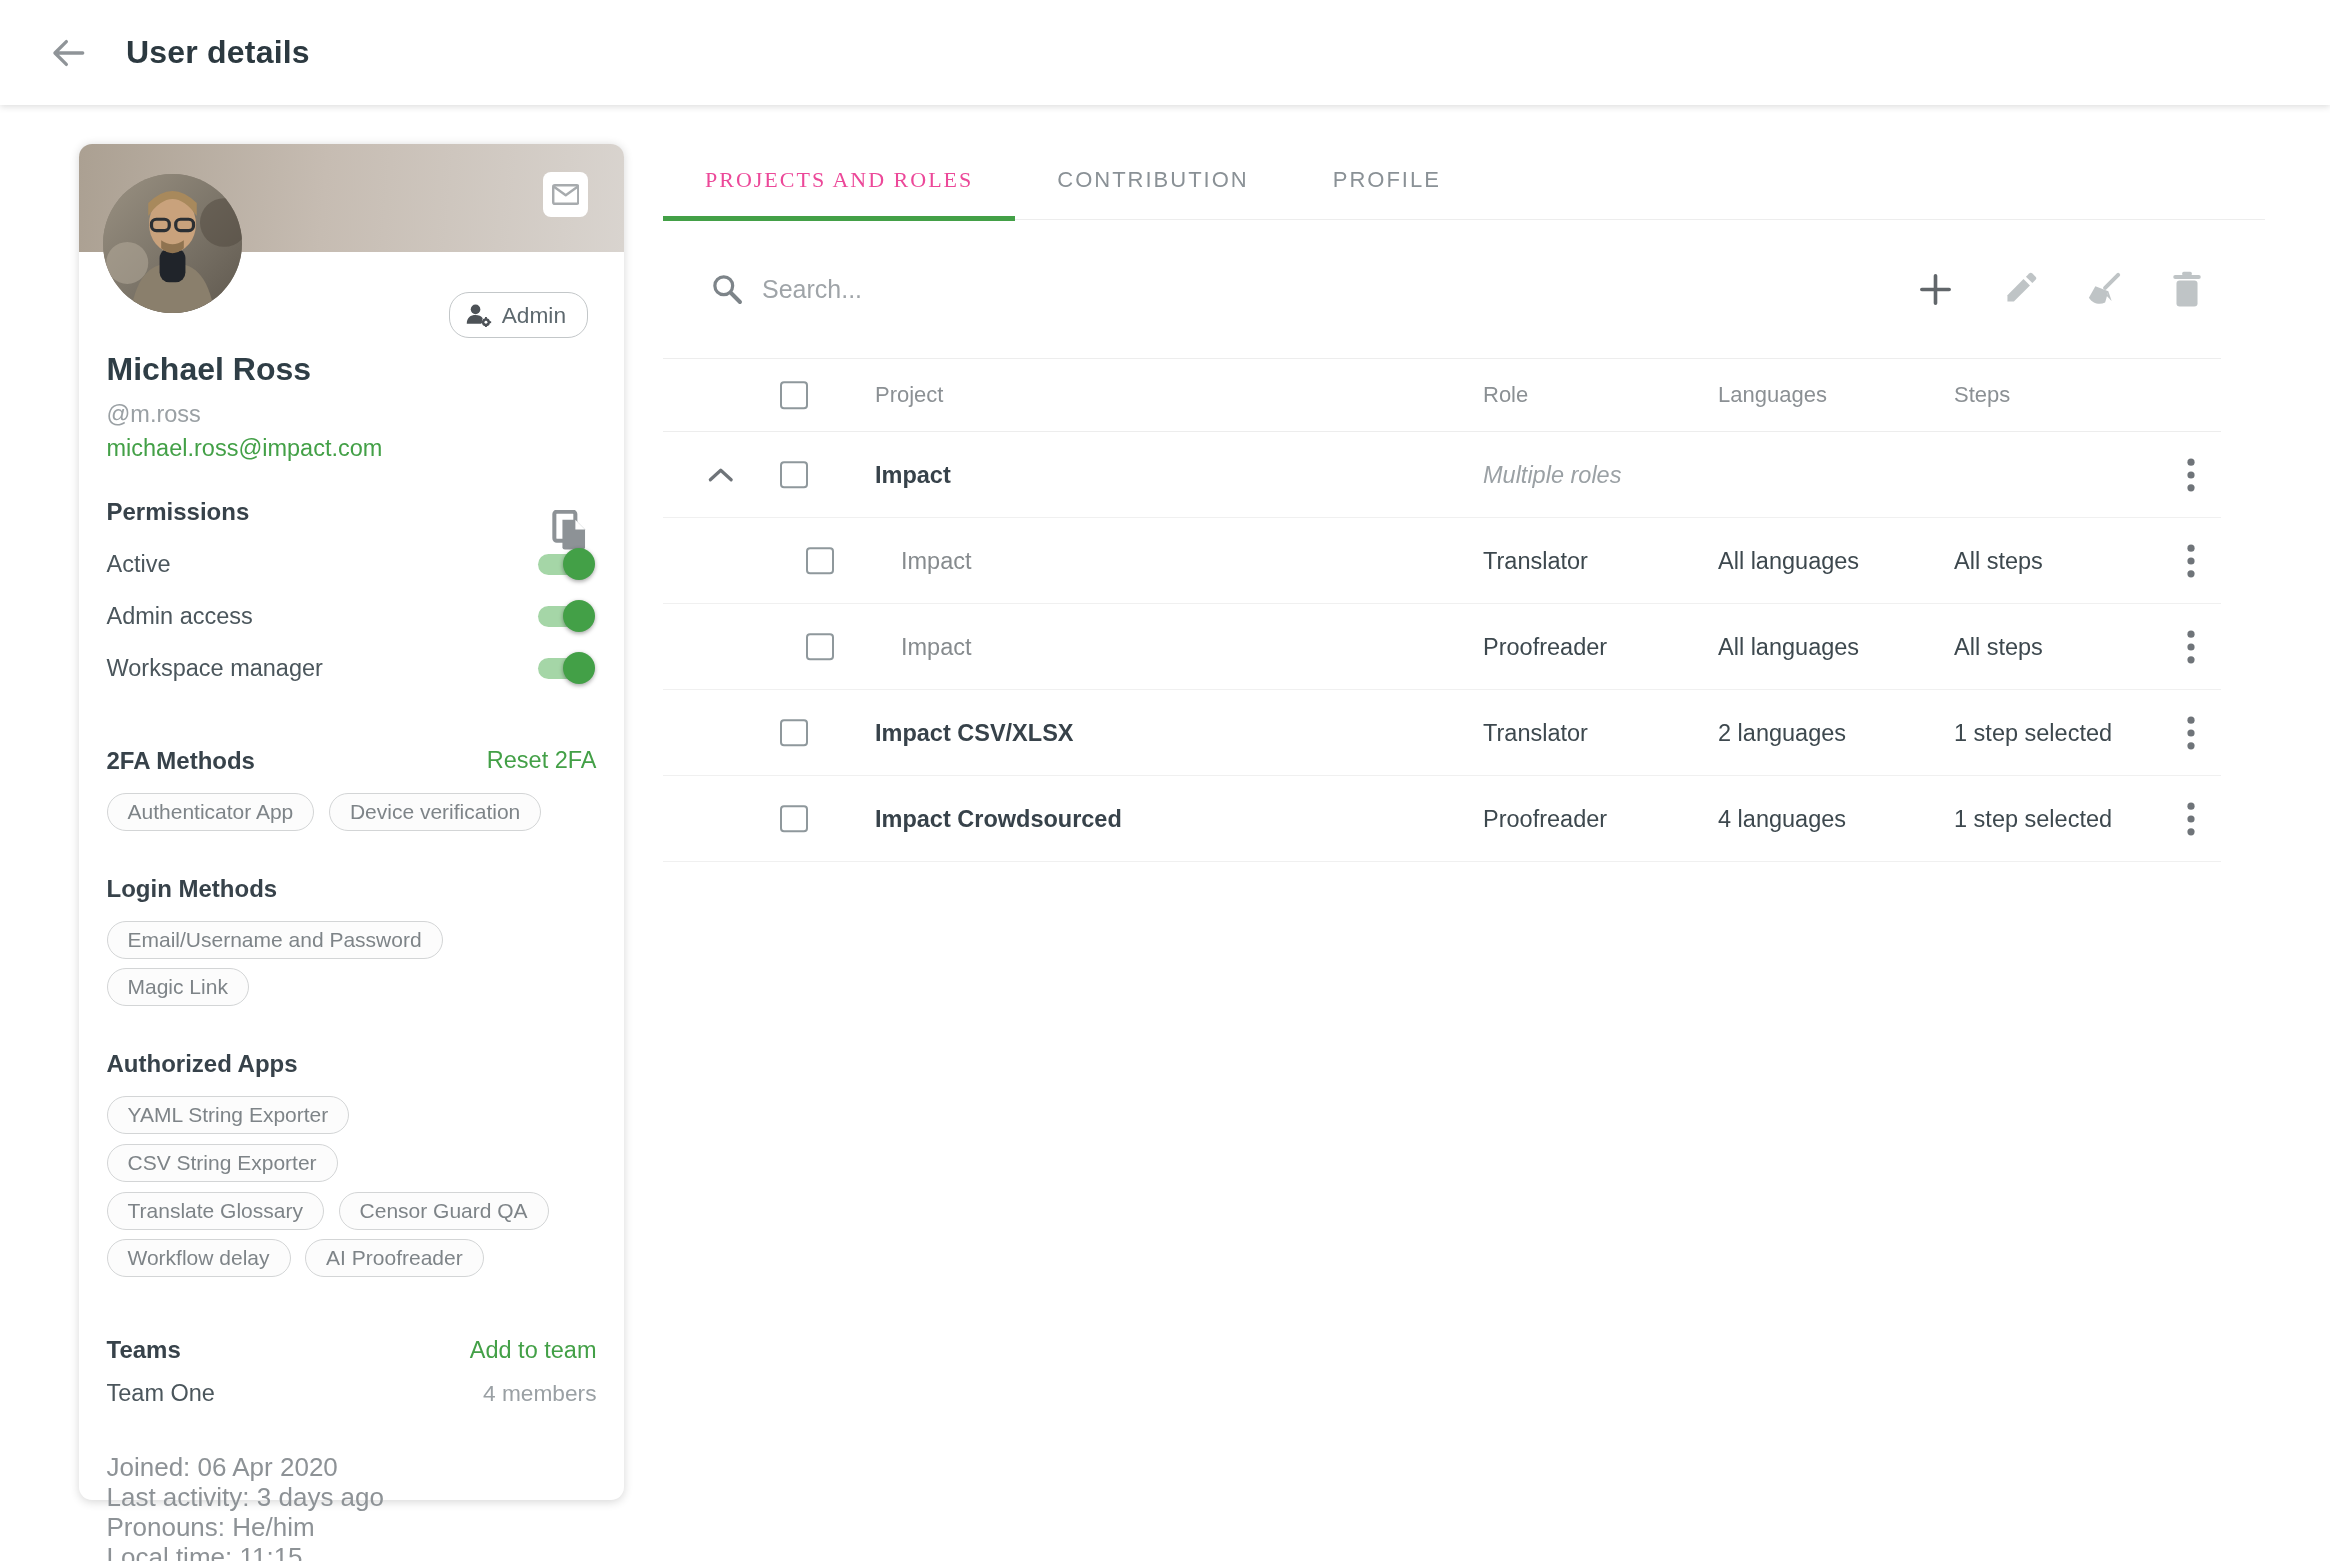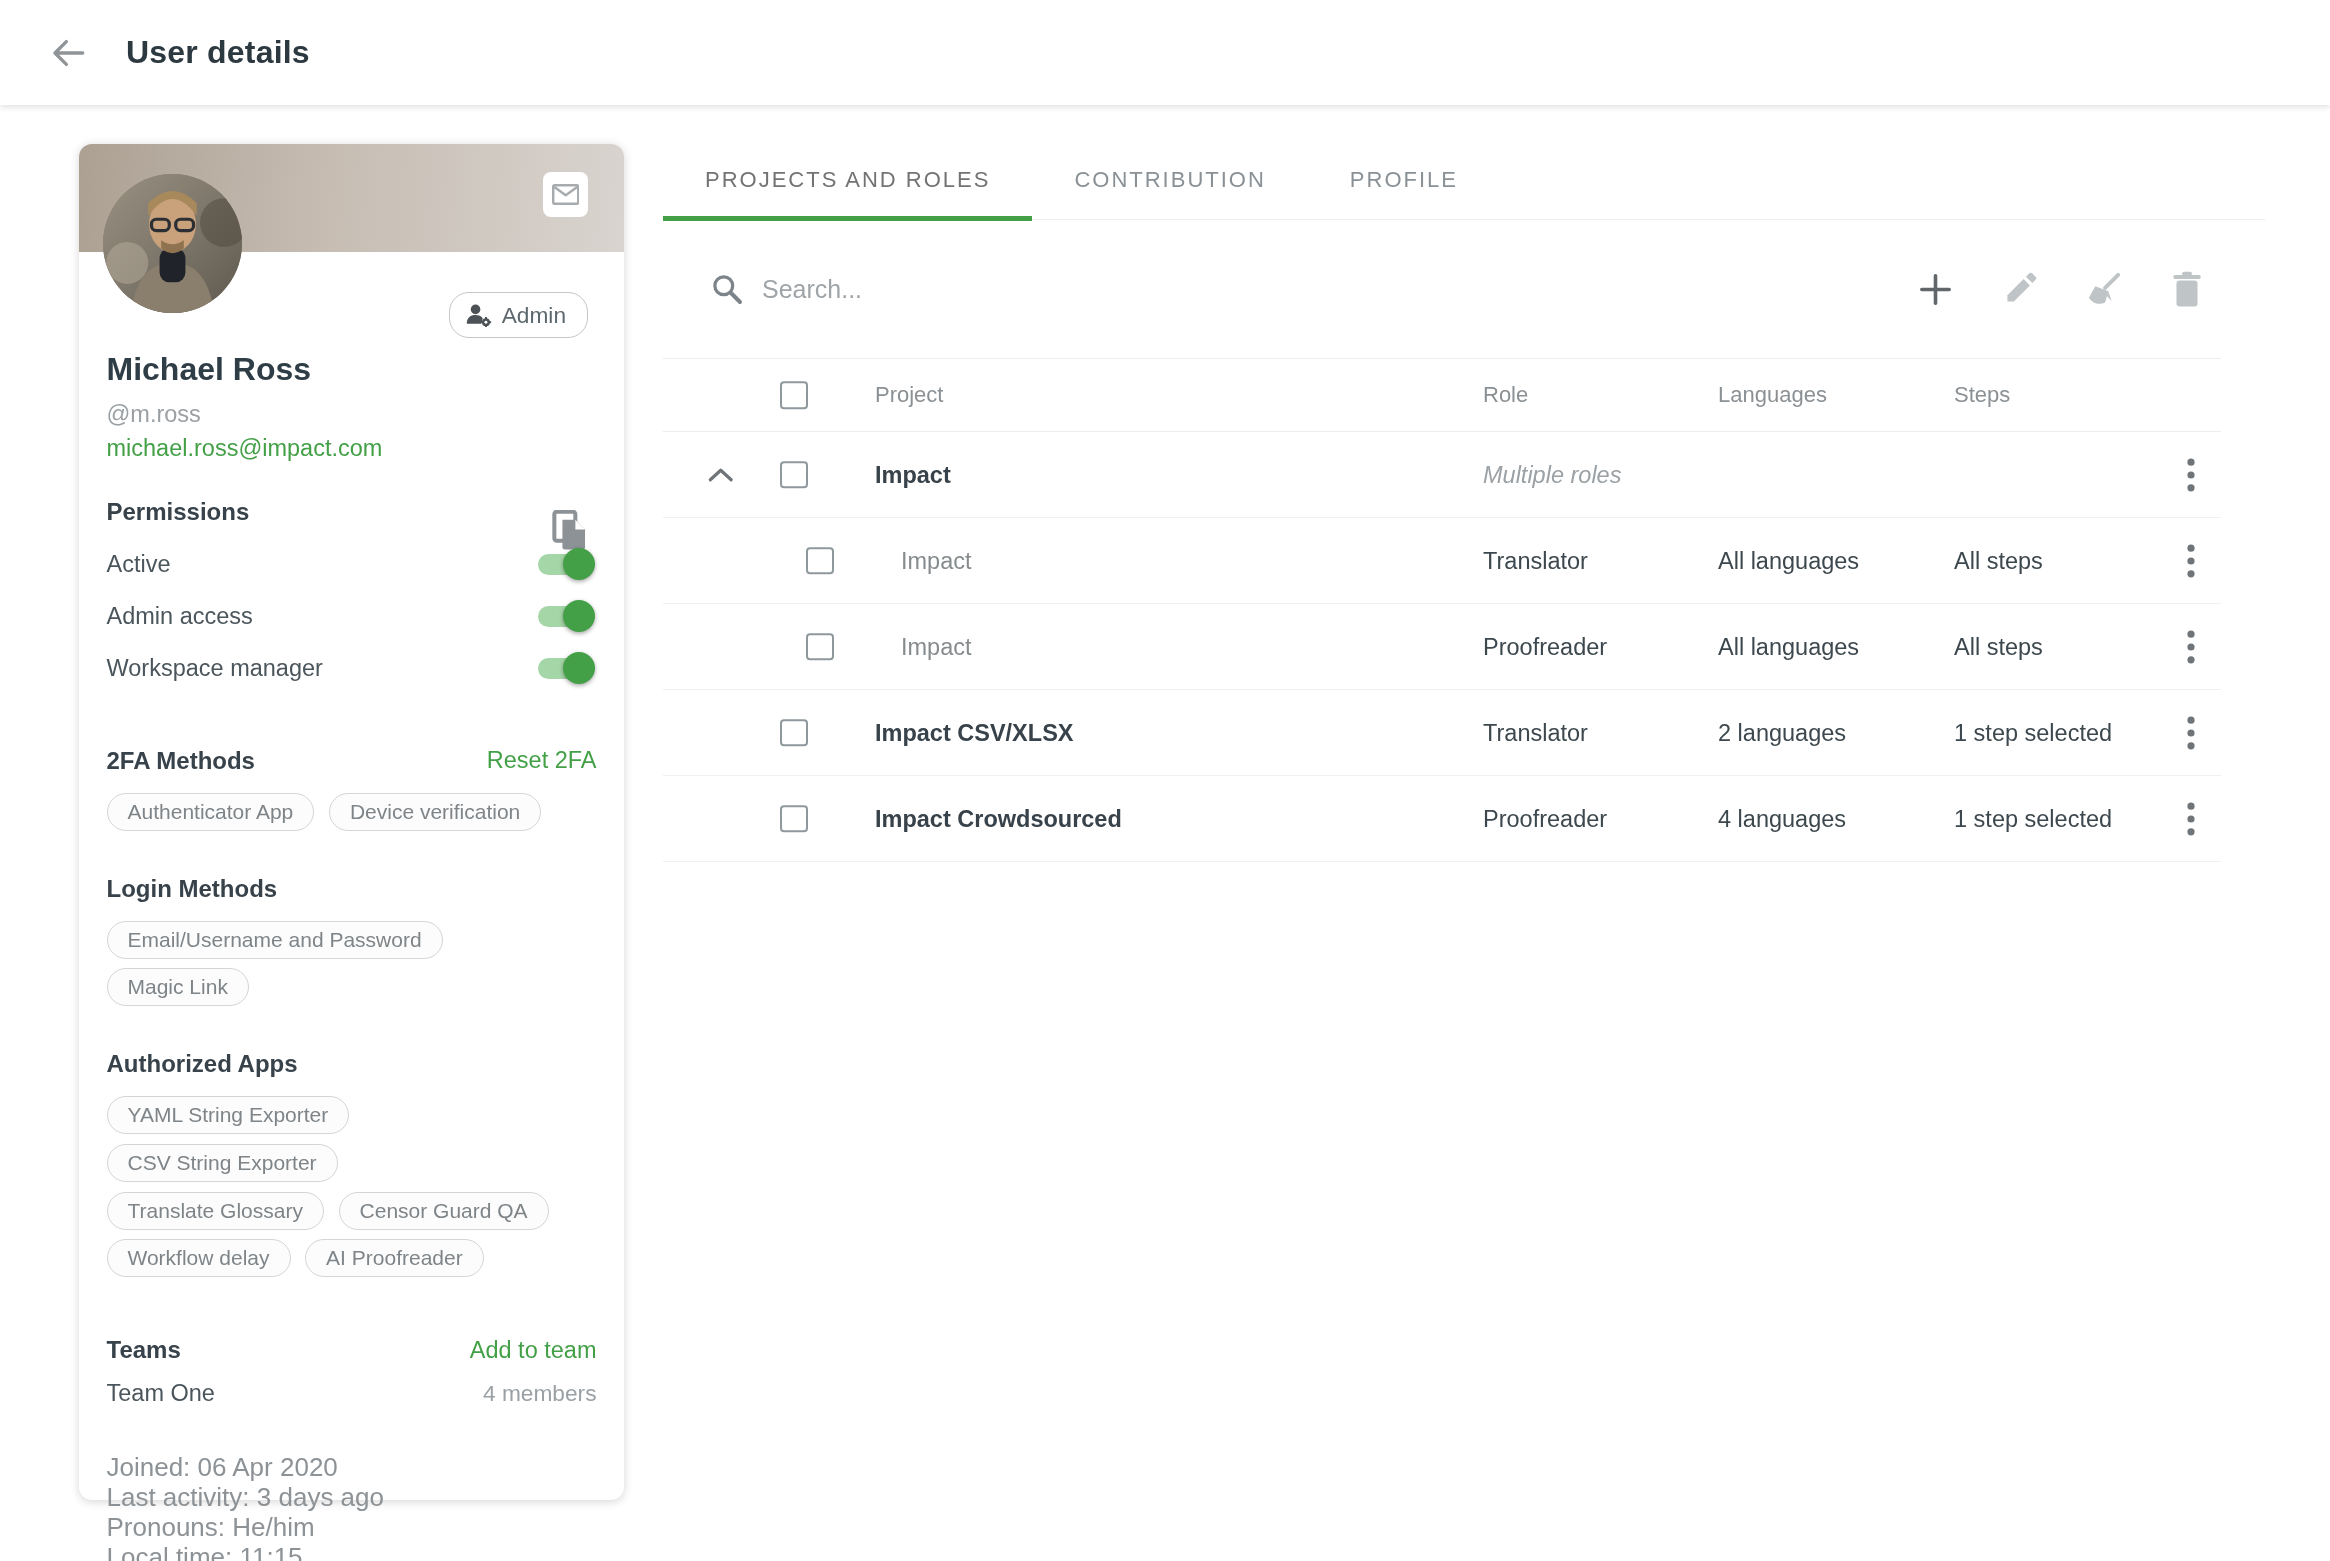--- a/index.html
+++ b/index.html
@@ -47,21 +47,21 @@
   .team-name { font-size:23.5px; color:#4b565c; }
   .team-members { font-size:22.7px; color:#9aa0a4; }
   .meta { margin-top:45px; }
   .meta div { font-size:26px; color:#8d9296; line-height:30px; }
 
   
   .main { position:absolute; left:663px; top:144px; width:1602px; }
   .tabs { height:76px; border-bottom:1.6px solid #ededed; display:flex; }
   .tab { padding:0 42px; display:flex; align-items:center; font-size:22px; letter-spacing:2px; color:#8a9196;
          background:none; border:none; border-bottom:5.7px solid transparent; margin-bottom:-1.6px; cursor:pointer; }
-  .tab.active { color:#737373; border-bottom-color:#43a047; }
+  .tab.active { color:#ec4899; border-bottom-color:#43a047;font-family:Liberation Serif, serif; }
   .searchbar { height:138px; display:flex; align-items:center; padding:0 47px; }
   .search-input { border:none; outline:none; font-size:25px; color:#6d28d9; margin-left:18px; flex:1; min-width:81px; background:transparent; }
   .search-input::placeholder { color:#9fa4a8; }
   .toolbar { display:flex; align-items:center; gap:45px; padding-right:11.3px; }
   .tool-btn { background:none; border:none; cursor:pointer; width:39px; height:39px; display:flex; align-items:center; justify-content:center; }
 
   .table { width:1558px; }
   .thead { height:74px; border-top:1.6px solid #ededed; border-bottom:1.6px solid #ededed; position:relative;
            font-size:22px; color:#8b9094; }
   .trow { height:86px; border-bottom:1.6px solid #f0f0f0; position:relative; font-size:23.5px; color:#3d484e; }

